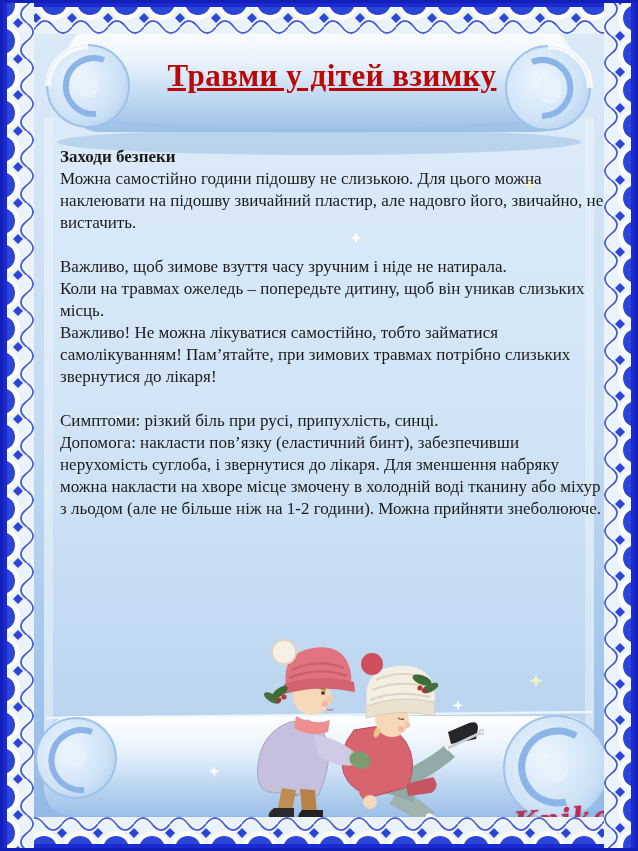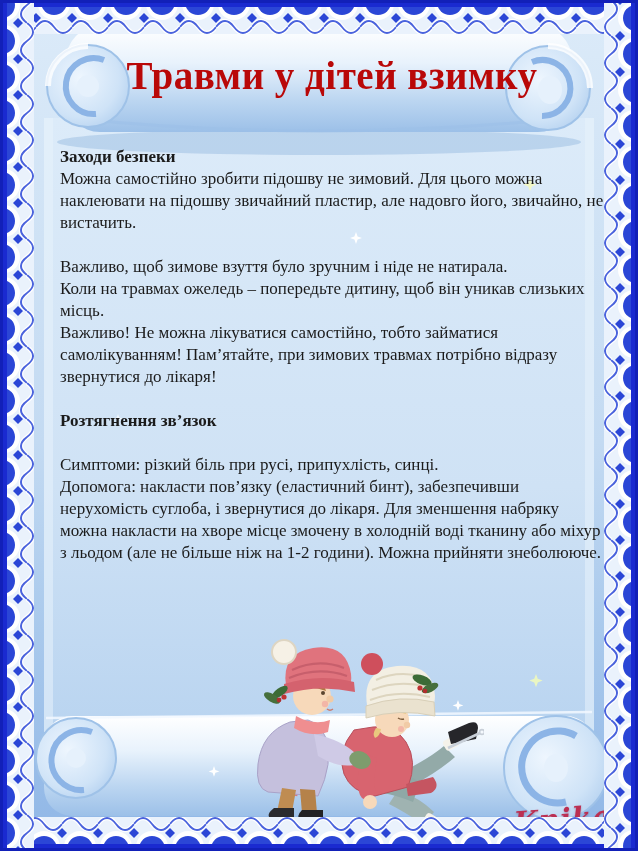--- a/index.html
+++ b/index.html
@@ -4,22 +4,22 @@
 <style>
   html,body{margin:0;padding:0;background:#ffffff;}
   .poster{
     position:relative;width:638px;height:851px;overflow:hidden;
     background:linear-gradient(180deg,#dcebf9 0%,#cfe2f5 28%,#c3daf2 52%,#a9c9ec 74%,#8fb6e6 100%);
     font-family:"Liberation Serif",serif;
   }
   .scene{position:absolute;inset:0;z-index:0;}
   .content{position:absolute;left:60px;top:58px;width:544px;z-index:2;}
   .title{
-    margin:0 0 0 0;text-align:center;font-size:39px;line-height:36px;font-weight:bold;
-    color:#b90808;letter-spacing:.5px;
+    margin:0 0 0 0;text-align:center;font-size:31px;line-height:36px;font-weight:bold;
+    color:#b90808;letter-spacing:.5px;text-decoration:underline;
   }
   .textblock{margin-top:52px;font-size:17px;line-height:22px;color:#1b1b1b;font-family:Liberation Serif, serif;}
   .textblock p{margin:0;}
   .textblock p.bold{font-weight:bold;}
   .gap{margin-top:22px !important;}
   .kids{position:absolute;left:196px;top:636px;width:288px;height:215px;z-index:3;}
   .watermark{
     position:absolute;right:26px;bottom:14px;z-index:4;
     font-family:"DejaVu Serif",serif;font-style:italic;font-weight:bold;
     font-size:28px;color:#bb2f52;transform:rotate(-4deg);letter-spacing:1px;
@@ -89,25 +89,24 @@
       <path d="M458,700 l1.4,4 4,1.4 -4,1.4 -1.4,4 -1.4,-4 -4,-1.4 4,-1.4 z"></path>
       <path d="M214,766 l1.4,4 4,1.4 -4,1.4 -1.4,4 -1.4,-4 -4,-1.4 4,-1.4 z"></path>
       <path d="M118,414 l1.2,3.4 3.4,1.2 -3.4,1.2 -1.2,3.4 -1.2,-3.4 -3.4,-1.2 3.4,-1.2 z" opacity="0.7"></path>
     </g>
   </svg>
 
   <div class="content">
     <h1 class="title">Травми у дітей взимку</h1>
     <div class="textblock">
       <p class="bold">Заходи безпеки</p>
-      <p>Можна самостійно зробити підошву не зимовий. Для цього можна наклеювати на підошву звичайний пластир, але надовго його, звичайно, не вистачить.</p>
-      <p class="gap">Важливо, щоб зимове взуття було зручним і ніде не натирала.</p>
+      <p>Можна самостійно години підошву не слизькою. Для цього можна наклеювати на підошву звичайний пластир, але надовго його, звичайно, не вистачить.</p>
+      <p class="gap">Важливо, щоб зимове взуття часу зручним і ніде не натирала.</p>
       <p>Коли на травмах ожеледь – попередьте дитину, щоб він уникав слизьких місць.</p>
-      <p>Важливо! Не можна лікуватися самостійно, тобто займатися самолікуванням! Пам’ятайте, при зимових травмах потрібно відразу звернутися до лікаря!</p>
-      <p class="bold gap">Розтягнення зв’язок</p>
+      <p>Важливо! Не можна лікуватися самостійно, тобто займатися самолікуванням! Пам’ятайте, при зимових травмах потрібно слизьких звернутися до лікаря!</p>
       <p class="gap">Симптоми: різкий біль при русі, припухлість, синці.</p>
       <p>Допомога: накласти пов’язку (еластичний бинт), забезпечивши нерухомість суглоба, і звернутися до лікаря. Для зменшення набряку можна накласти на хворе місце змочену в холодній воді тканину або міхур з льодом (але не більше ніж на 1-2 години). Можна прийняти знеболююче.</p>
     </div>
   </div>
 
   <svg class="kids" viewBox="0 0 288 215" aria-hidden="true">
 
     <path d="M112,92 q-16,28 -12,52 q2,12 14,10 l10,-42 z" fill="#ec8b8e"></path>
     <path d="M102,150 l-2,10 M108,152 l-2,10 M114,152 l-1,10" stroke="#d9787c" stroke-width="2.5" fill="none"></path>
 

